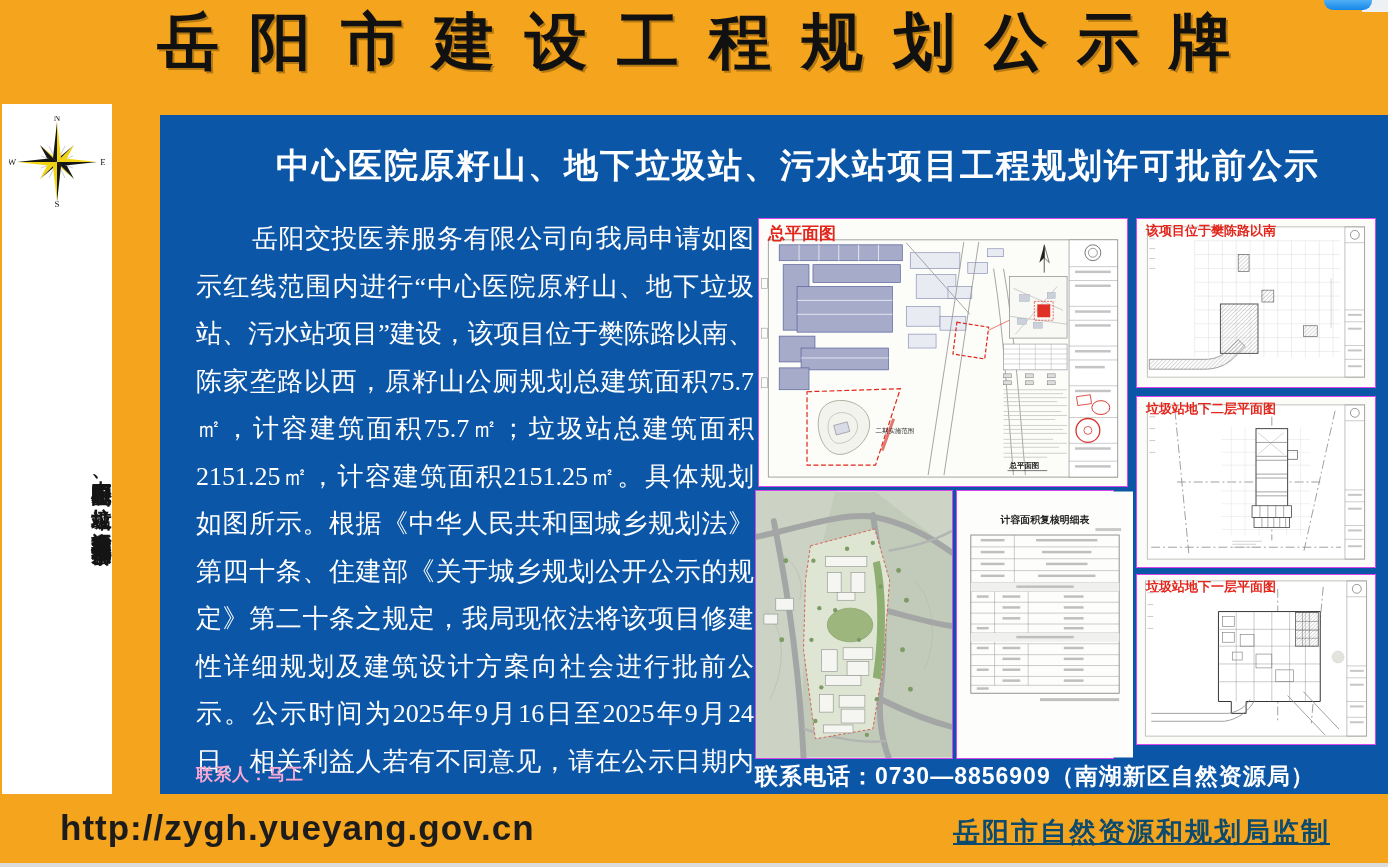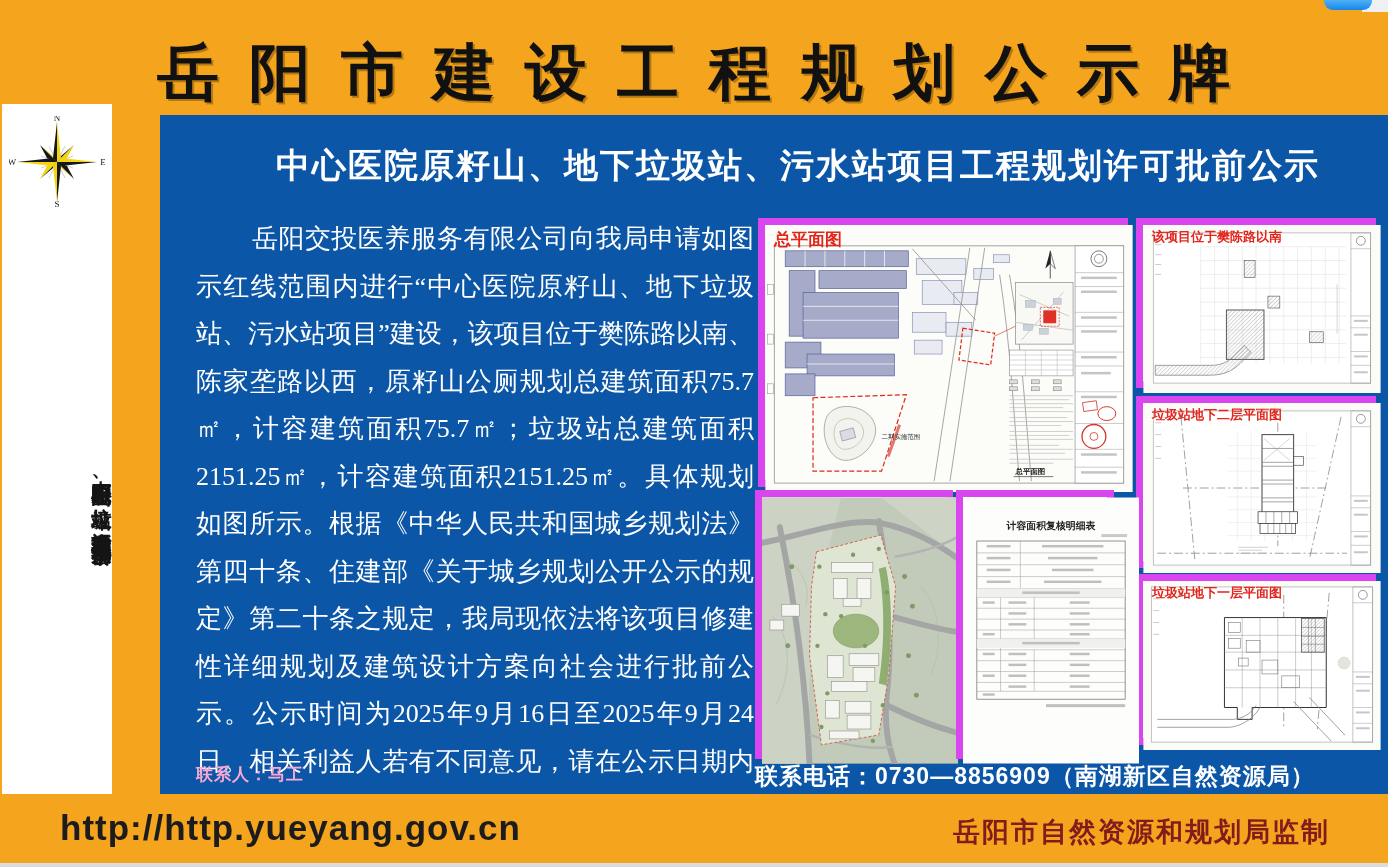--- a/index.html
+++ b/index.html
@@ -1,20 +1,20 @@
 <!DOCTYPE html>
 <html><head>
 <meta charset="utf-8">
 <style>
   html,body{margin:0;padding:0;background:#555;}
   #root{position:relative;width:1388px;height:867px;overflow:hidden;
         background:#f5a41d;font-family:"Liberation Sans",sans-serif;}
   
   .header{position:absolute;left:0;top:0;width:1388px;height:115px;background:#f5a41d;
-          display:flex;align-items:flex-end;justify-content:center;}
+          display:flex;align-items:flex-start;justify-content:center;}
   .header-title{font-size:62px;font-weight:900;color:#111;letter-spacing:30px;
                 text-indent:30px;white-space:nowrap;
                 text-shadow:2px 2px 0 rgba(60,40,0,.35);}
   .corner-light{position:absolute;right:0;top:0;width:26px;height:12px;background:#eef1f4;}
   .blue-tab{position:absolute;right:16px;top:-8px;width:48px;height:18px;border-radius:9px;
             background:linear-gradient(#7fd0ff,#1587ea);}
   
   .sidebar{position:absolute;left:2px;top:104px;width:110px;height:690px;background:#ffffff;}
   .compass-wrap{position:absolute;left:7px;top:12px;width:96px;height:92px;}
   .v-title{position:absolute;left:0;top:104px;width:110px;height:580px;
@@ -27,36 +27,36 @@
   .notice-title{position:absolute;left:0;top:28px;width:1276px;text-align:center;
                 color:#ffffff;font-weight:900;font-size:34px;letter-spacing:2px;white-space:nowrap;}
   .notice-body{position:absolute;left:36px;top:100px;width:558px;height:532px;
                color:#ffffff;font-size:26px;line-height:47.5px;text-align:justify;
                text-indent:56px;font-family:"Liberation Serif",serif;}
   .contact-person{position:absolute;left:36px;top:648px;color:#f9a8d4;font-weight:bold;
                   font-size:17px;letter-spacing:1px;}
   .contact-phone{position:absolute;left:595px;top:646px;color:#fff;font-weight:bold;
                  font-size:23px;letter-spacing:1px;white-space:nowrap;}
   
-  .panel{position:absolute;background:#fbfbf8;border:7px solid #d946ef;box-sizing:border-box;}
+  .panel{position:absolute;background:#fbfbf8;border:1px solid #d946ef;box-sizing:border-box;}
   .fig-label{position:absolute;left:9px;top:3px;color:#e2261c;font-weight:bold;z-index:2;
              white-space:nowrap;}
   .panel svg{position:absolute;left:0;top:0;}
   .p-master{left:598px;top:103px;width:370px;height:269px;}
   .p-canopy{left:976px;top:103px;width:240px;height:170px;}
   .p-base2{left:976px;top:281px;width:240px;height:172px;padding-left:28px;}
   .p-base1{left:976px;top:459px;width:240px;height:171px;}
   .p-aerial{left:595px;top:375px;width:198px;height:269px;}
   .p-table{left:796px;top:375px;width:158px;height:269px;}
   
   .footer{position:absolute;left:0;top:794px;width:1388px;height:73px;background:#f5a41d;}
   .footer-url{position:absolute;left:60px;top:14px;font-size:35px;font-weight:900;color:#1c1c1c;
               letter-spacing:1px;}
   .footer-supervision{position:absolute;right:58px;top:20px;font-size:27px;font-weight:900;
-                      color:#7f1d1d;letter-spacing:2px;}
+                      color:#0c4a6e;letter-spacing:2px;text-decoration:underline;}
   .bottom-edge{position:absolute;left:0;top:863px;width:1388px;height:4px;background:#d9dbdd;}
 </style>
 </head>
 <body>
 
 <div id="root">
 
   <div class="header">
     <div class="header-title">岳阳市建设工程规划公示牌</div>
   </div>
@@ -436,18 +436,18 @@
           <rect x="46" y="190" width="18" height="2.5"></rect>
             <rect x="108" y="190" width="20" height="2.5"></rect>
           <rect x="20" y="198" width="12" height="2.5"></rect>
           <rect x="84" y="209" width="80" height="3"></rect>
         </g>
       </svg>
     </div>
   </div>
 
   <div class="footer">
-    <div class="footer-url">http://http.yueyang.gov.cn</div>
+    <div class="footer-url">http://zygh.yueyang.gov.cn</div>
     <div class="footer-supervision">岳阳市自然资源和规划局监制</div>
   </div>
   <div class="bottom-edge"></div>
 
 </div>
 
 </body></html>

